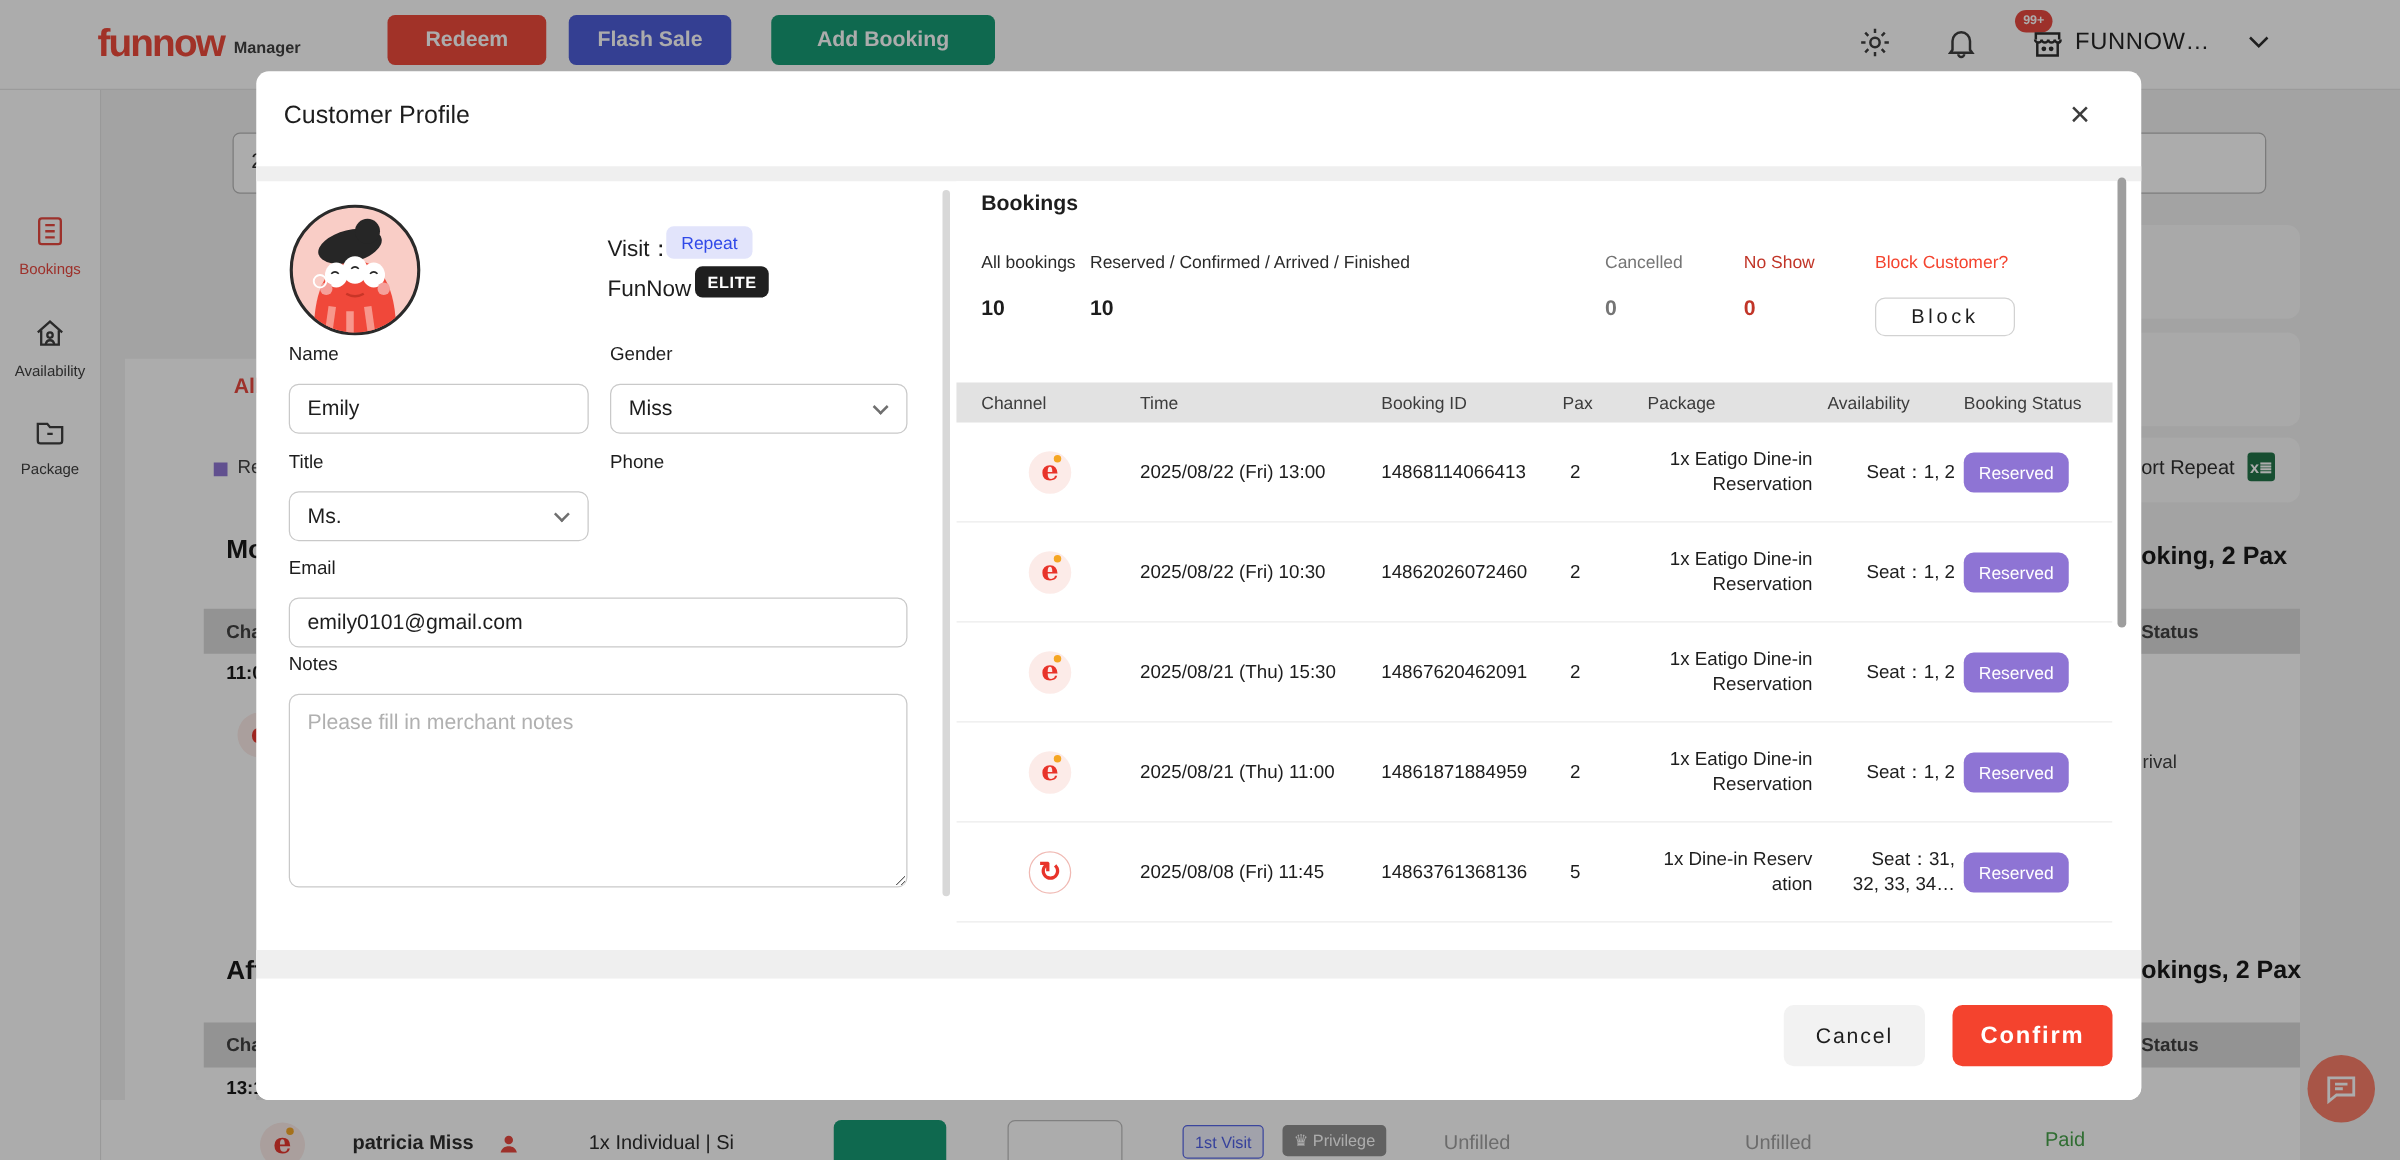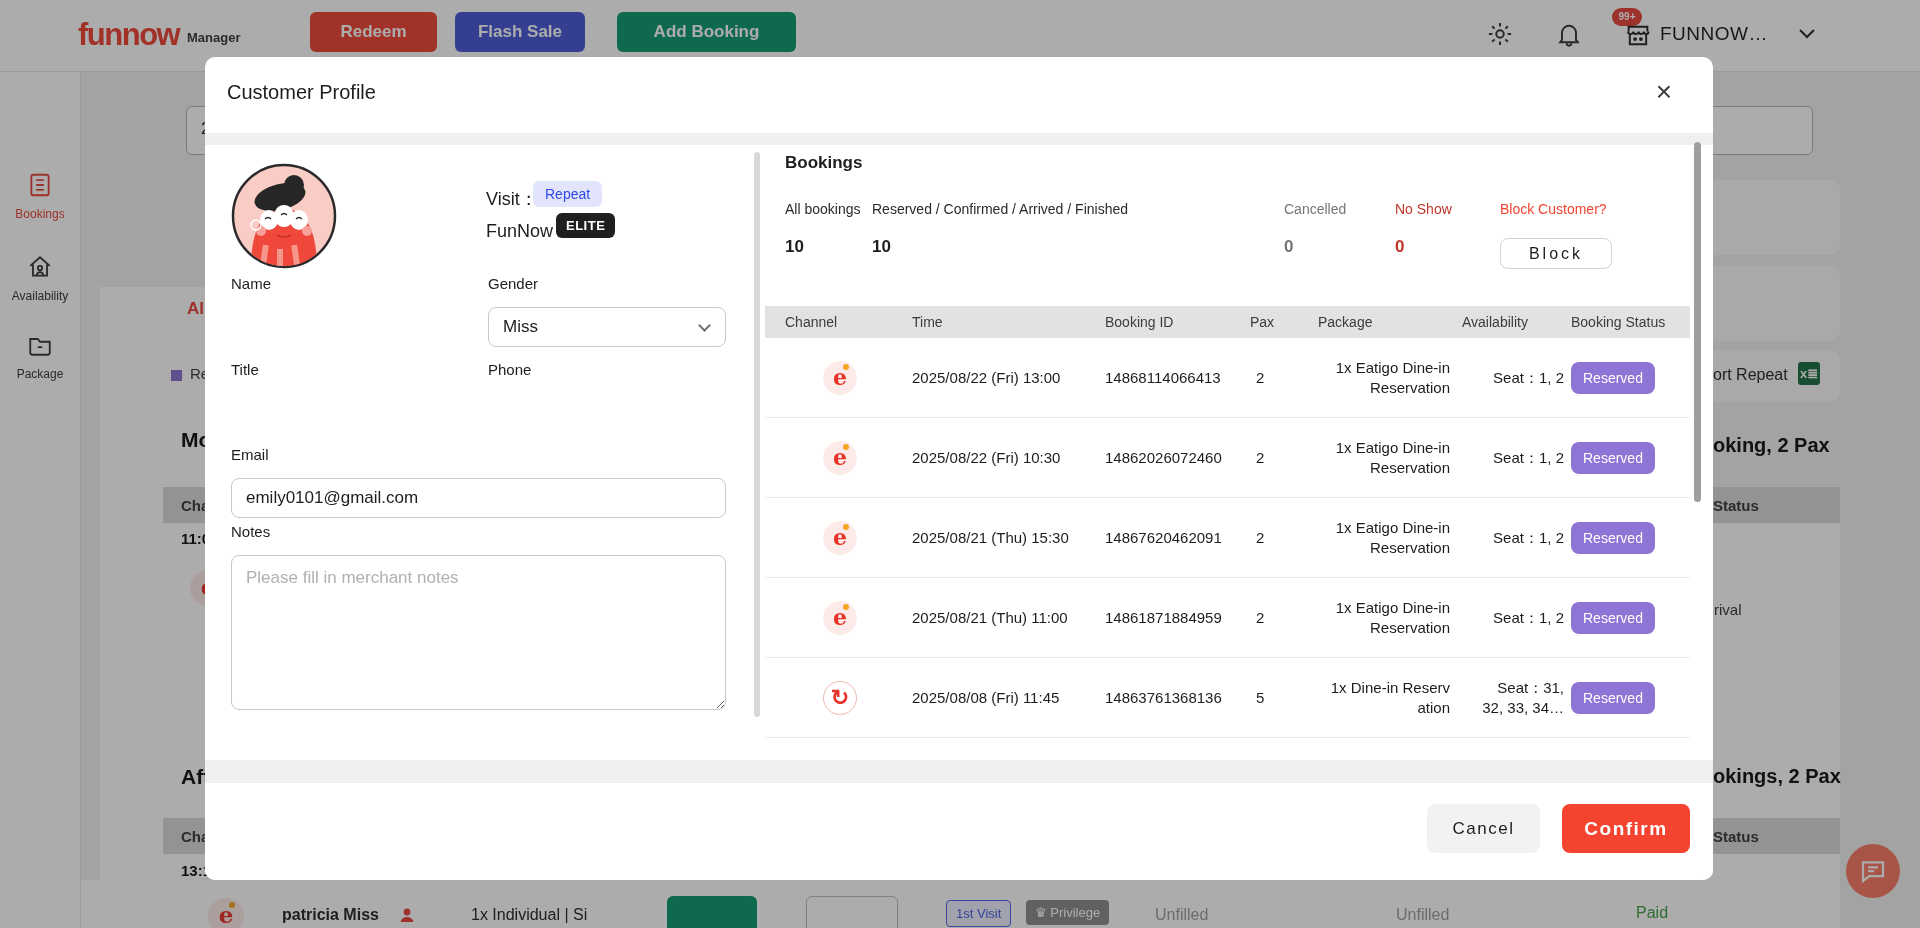--- a/index.html
+++ b/index.html
@@ -254,27 +254,32 @@
           <path d="M46 72 q7 4 14 0" stroke="#c93527" stroke-width="2" fill="none"></path>
         </g>
       </svg>
     </div>
     <div class="prof-lbl" style="left:281px;top:130px;">Visit：</div>
     <div class="badge-repeat">Repeat</div>
     <div class="prof-lbl" style="left:281px;top:162px;">FunNow：</div>
     <div class="badge-elite">ELITE</div>
 
     <div class="f-lbl" style="left:26px;top:218px;">Name</div>
+    <input class="f-input" style="left: 26px; top: 250px; width: 240px;" value="Emily">
     <div class="f-lbl" style="left:283px;top:218px;">Gender</div>
     <div class="f-select" style="left:283px;top:250px;width:238px;">
       <span>Miss</span>
       <span class="chev" style="right:16px;top:13px;"></span>
     </div>
 
     <div class="f-lbl" style="left:26px;top:304px;">Title</div>
+    <div class="f-select" style="left:26px;top:336px;width:240px;">
+      <span>Ms.</span>
+      <span class="chev" style="right:16px;top:13px;"></span>
+    </div>
     <div class="f-lbl" style="left:283px;top:304px;">Phone</div>
 
     <div class="f-lbl" style="left:26px;top:389px;">Email</div>
     <input class="f-input" style="left: 26px; top: 421px; width: 495px;" value="emily0101@gmail.com">
     <div class="f-lbl" style="left:26px;top:466px;">Notes</div>
     <textarea class="f-notes" placeholder="Please fill in merchant notes" style=""></textarea>
 
     <div class="scroll-thumb" style="left:549px;top:95px;width:6px;height:565px;background:#d8d8d8;"></div>
 
     <div class="bk-panel">

